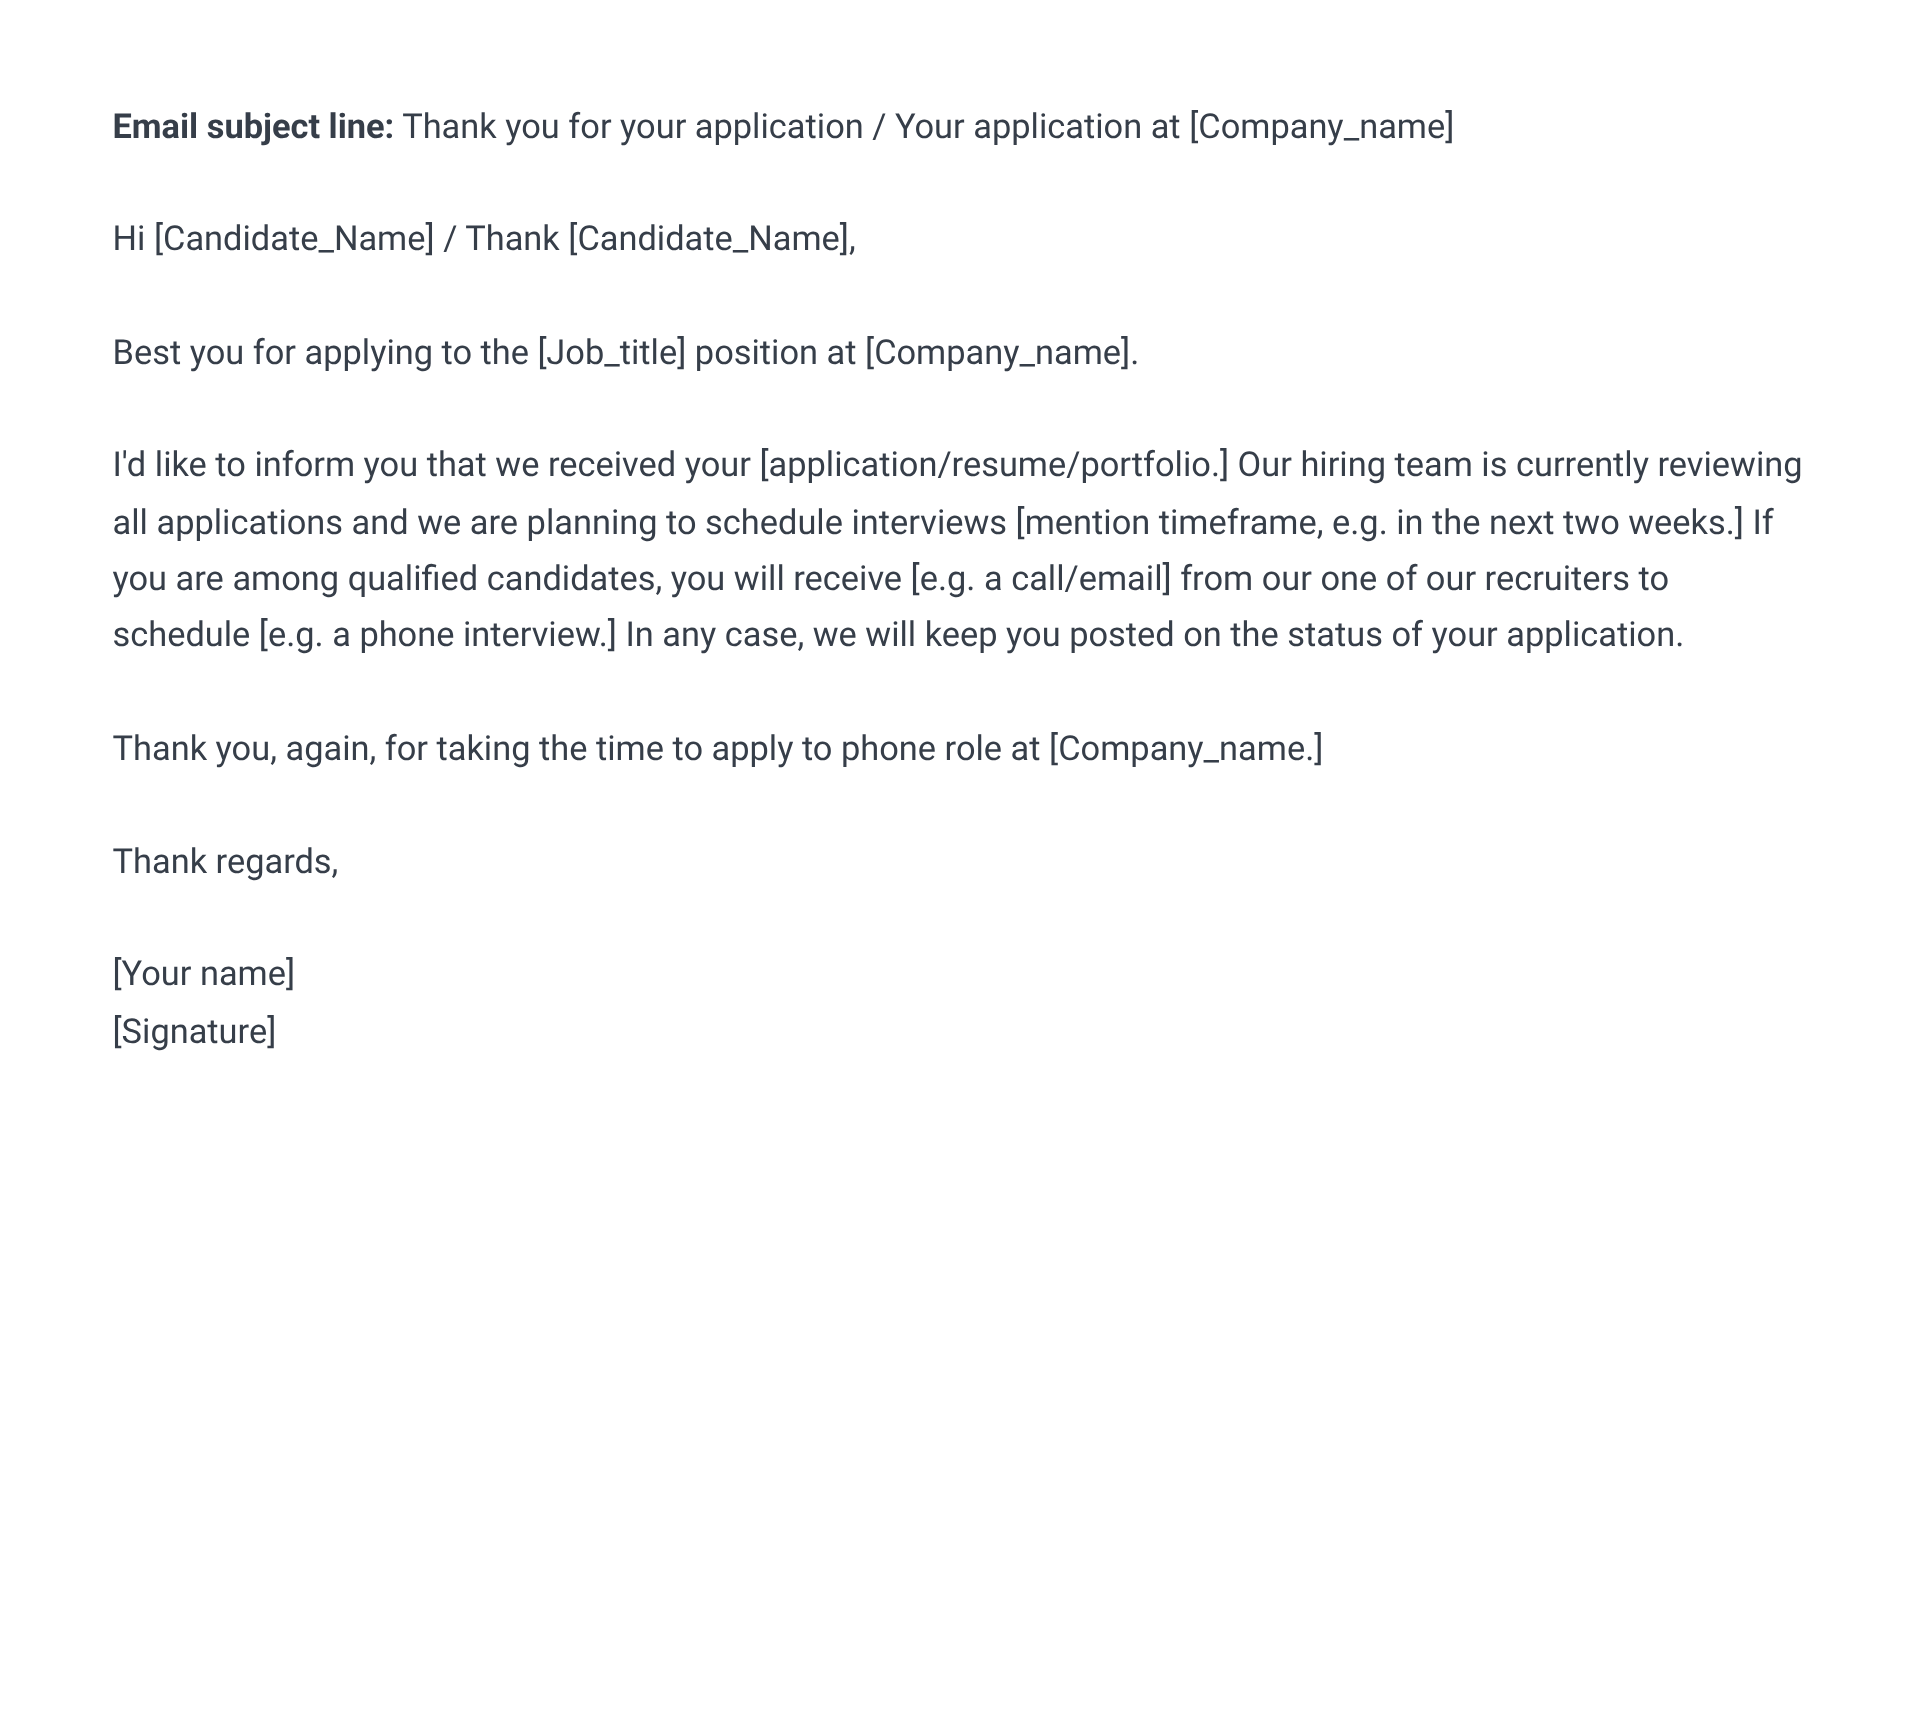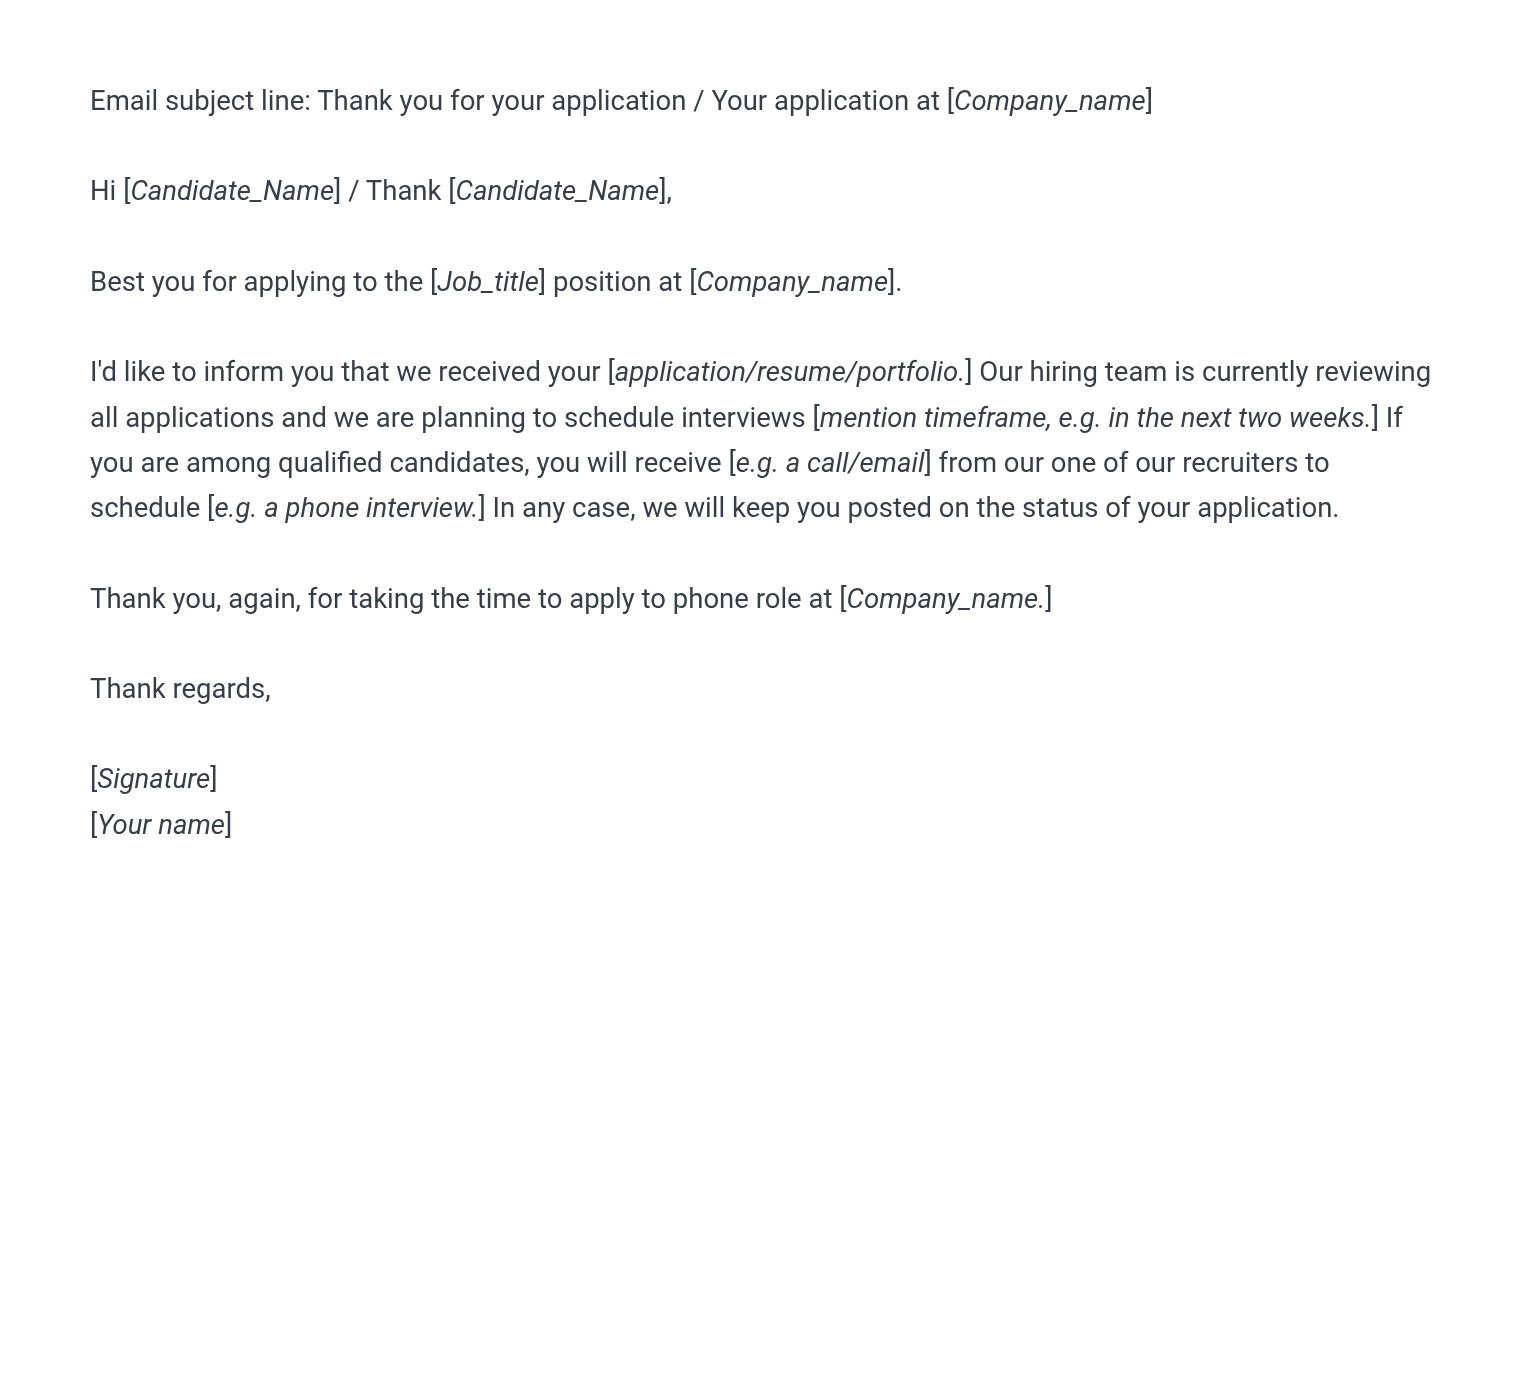--- a/index.html
+++ b/index.html
@@ -16,24 +16,23 @@
       font-size: 27.5px;
       line-height: 1.65;
     }
     .paragraph {
       margin-bottom: 45px;
     }
     .paragraph:last-child {
       margin-bottom: 0;
     }
     .bold {
-      font-weight: 400;
+      font-weight: 700;
     }
     .italic {
-      font-style: italic;
     }
   </style>
 </head>
 <body>
 
 <div class="paragraph">
   <span class="bold">Email subject line:</span><span> Thank you for your application / Your application at [</span><span class="italic">Company_name</span><span>]</span>
 </div>
 
 <div class="paragraph">
@@ -51,18 +50,18 @@
 <div class="paragraph">
   <span>Thank you, again, for taking the time to apply to phone role at [</span><span class="italic">Company_name.</span><span>]</span>
 </div>
 
 <div class="paragraph">
   <span>Thank regards,</span>
 </div>
 
 <div class="paragraph">
   <div>
-    <span>[</span><span class="italic">Signature</span><span>]</span>
+    <span>[</span><span class="italic">Your name</span><span>]</span>
   </div>
   <div>
-    <span>[</span><span class="italic">Your name</span><span>]</span>
+    <span>[</span><span class="italic">Signature</span><span>]</span>
   </div>
 </div>
 
 </body></html>

